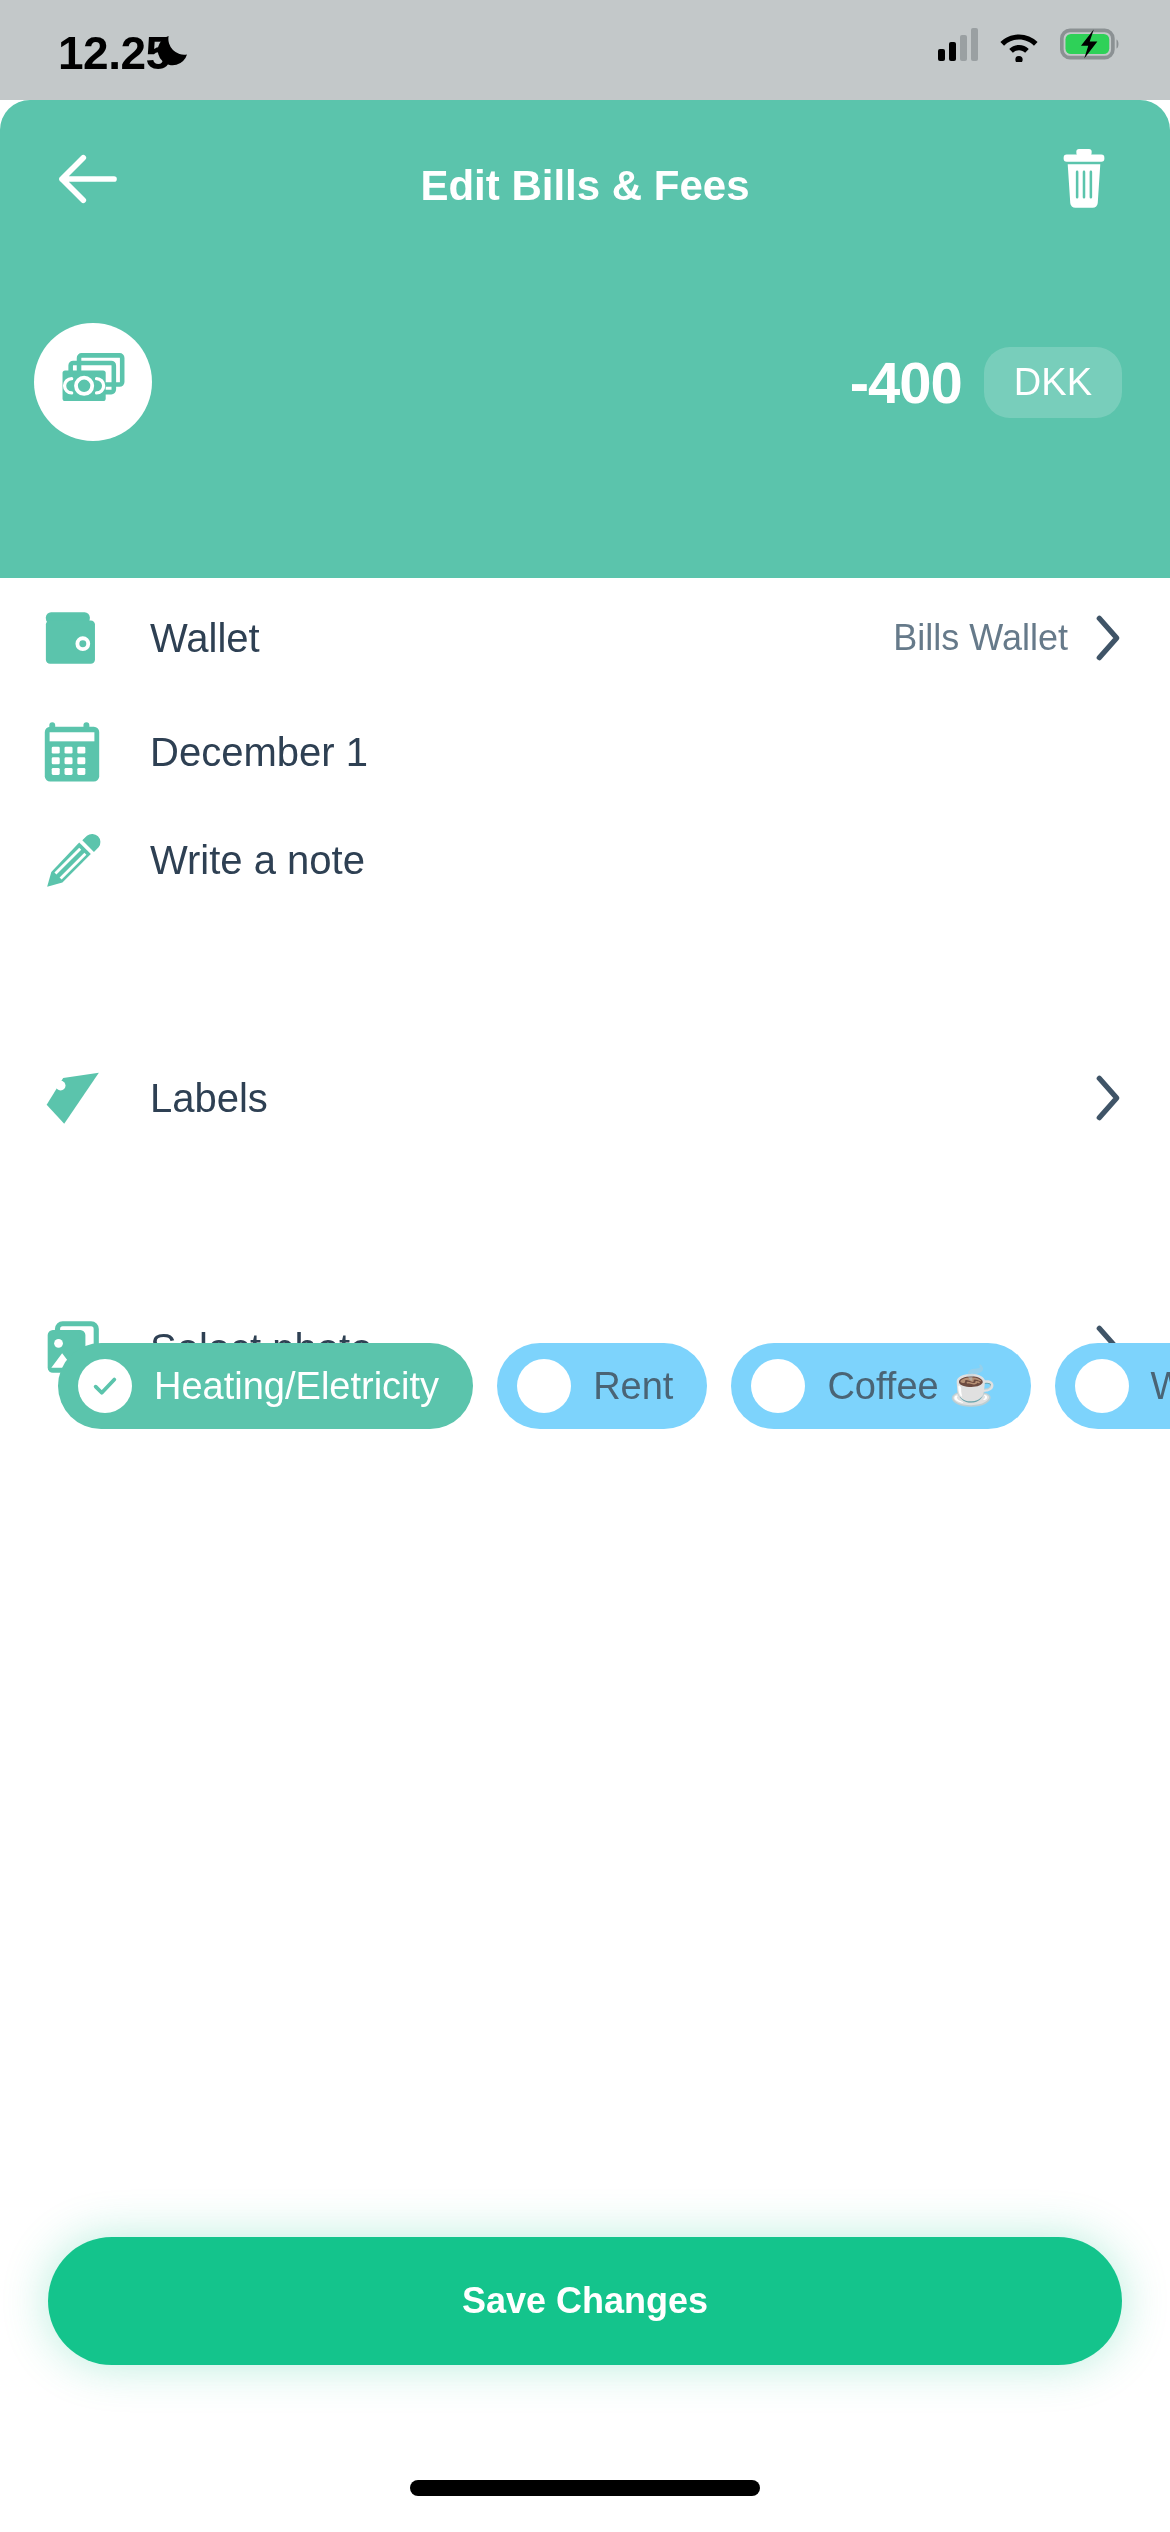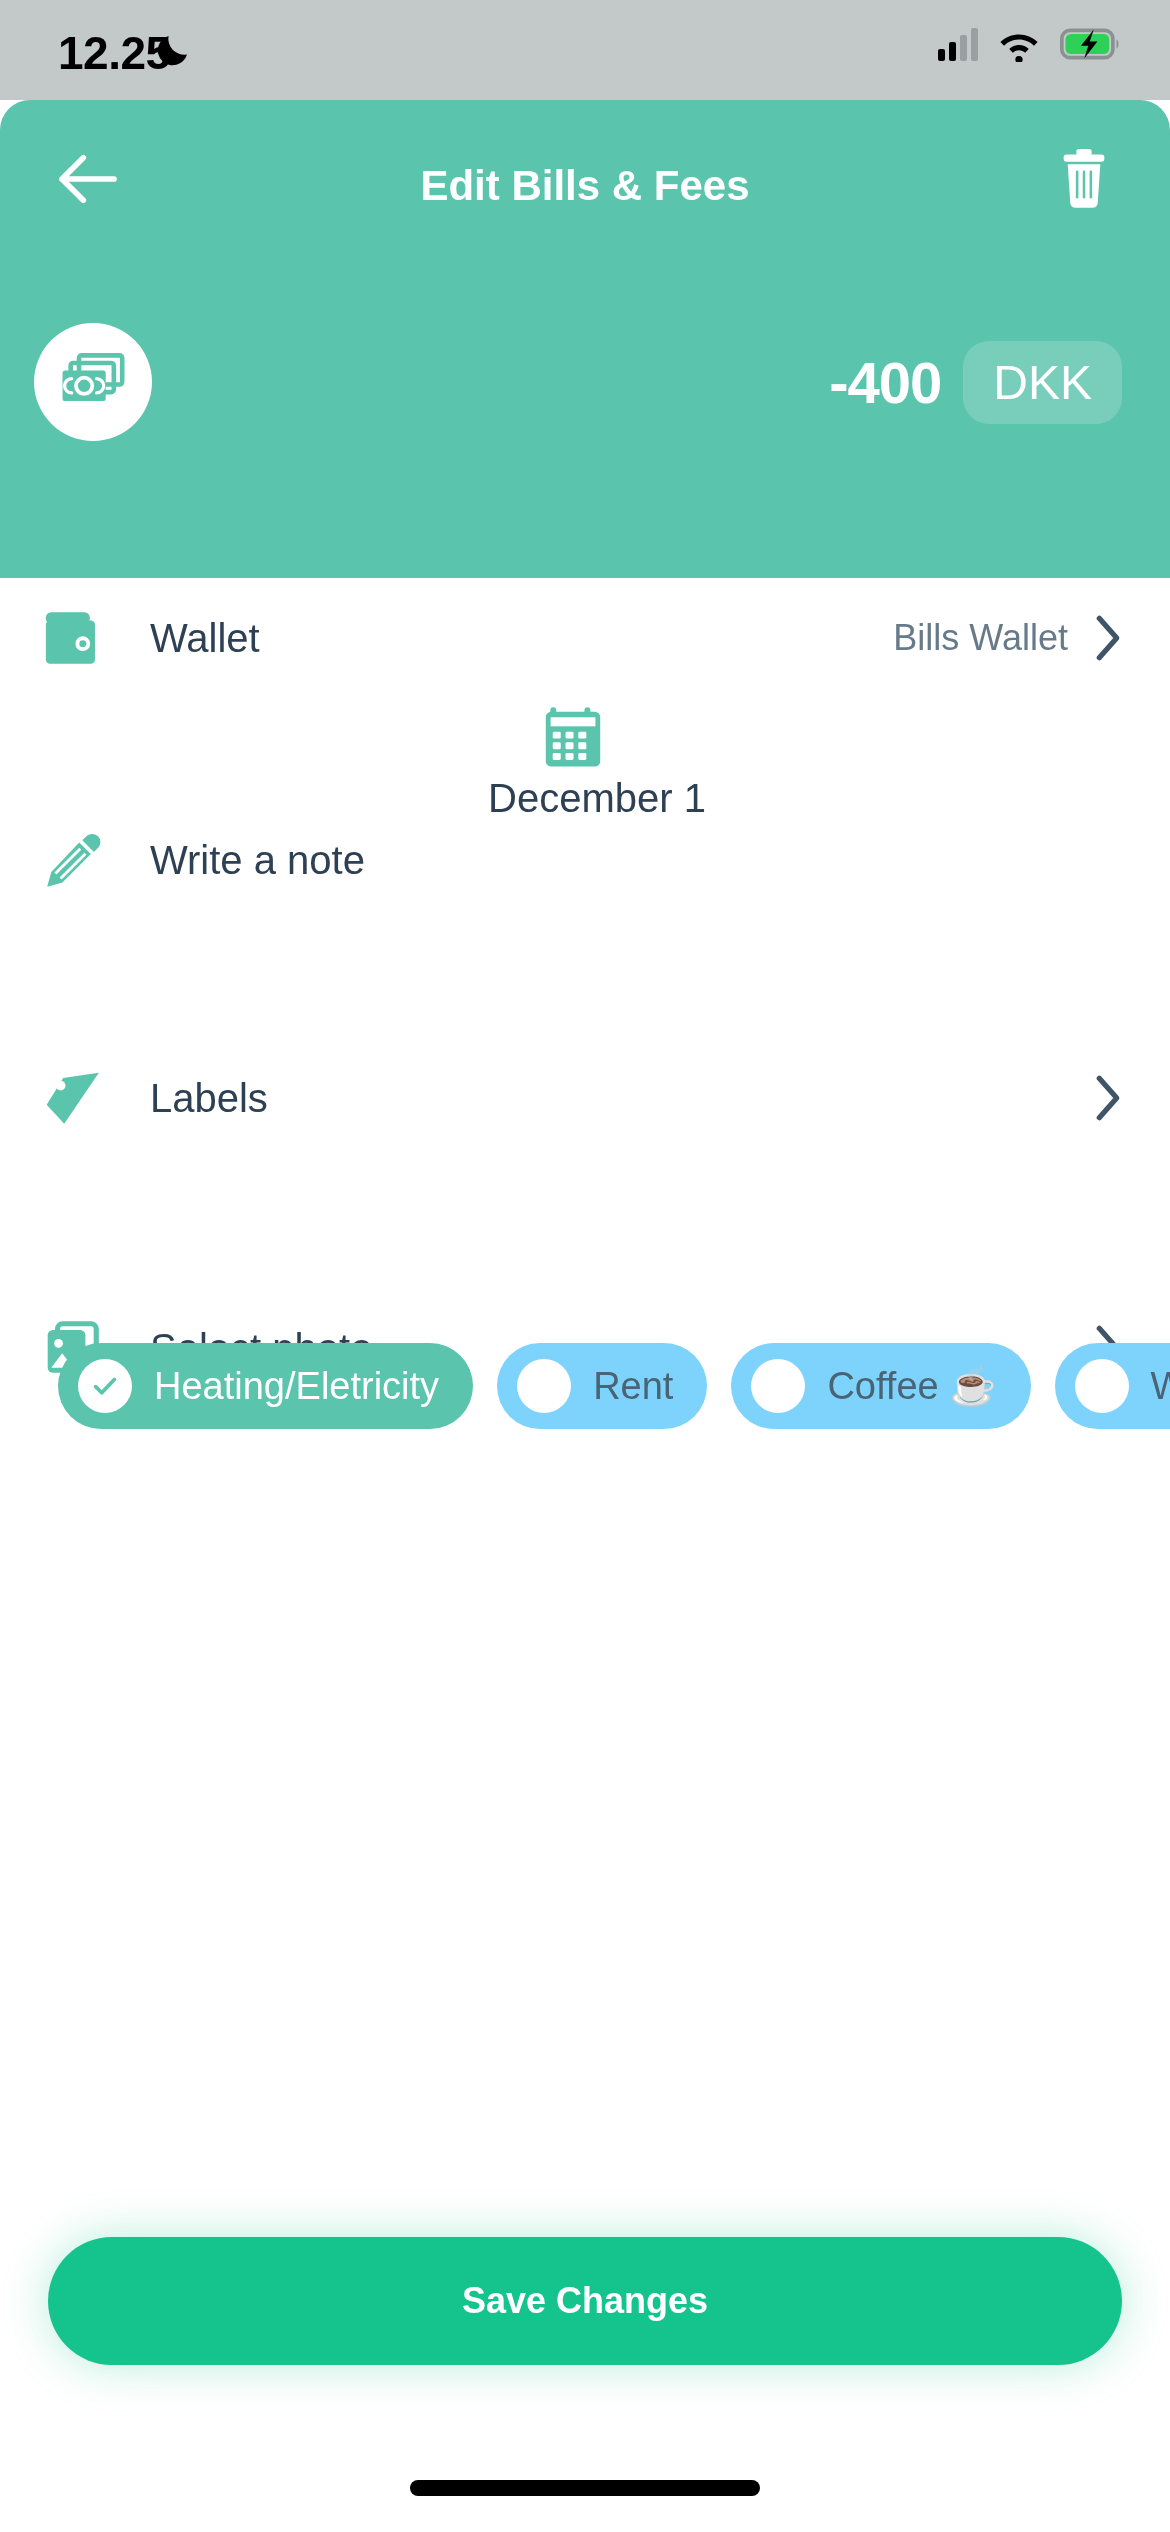--- a/index.html
+++ b/index.html
@@ -45,21 +45,21 @@
     padding:0 48px 0 34px;
   }
   .avatar {
     width:118px; height:118px; border-radius:50%; background:#ffffff;
     display:flex; align-items:center; justify-content:center; flex:0 0 auto;
   }
   .amount-right { display:flex; align-items:center; gap:22px; }
   .amount-val { font-size:58px; font-weight:700; color:#ffffff; letter-spacing:-1px; }
   .currency-pill {
     background:rgba(255,255,255,0.18); border-radius:26px;
-    padding:14px 30px; font-size:48px; color:#ffffff; font-weight:400;
+    padding:14px 30px; font-size:38px; color:#ffffff; font-weight:400;
   }
 
   
   .list { position:absolute; top:578px; left:0; width:1170px; }
   .row {
     display:flex; align-items:center; width:100%;
     padding:0 48px 0 42px; height:108px;
   }
   .row .ico { width:78px; flex:0 0 78px; display:flex; align-items:center; justify-content:flex-start; }
   .row .lbl { font-size:40px; color:#2e4053; flex:1 1 auto; padding-left:30px; }
@@ -175,21 +175,21 @@
       </span>
       <span class="lbl">Wallet</span>
       <span class="val">Bills Wallet</span>
       <span class="chev">
         <svg width="28" height="48" viewBox="0 0 12 22">
             <path d="M2 2l8 9-8 9" fill="none" stroke="#3f5467" stroke-width="2.4" stroke-linecap="round" stroke-linejoin="round"></path>
           </svg>
       </span>
     </div>
 
-    <div class="row" style="height:108px;margin-top:0;flex-direction:column;">
+    <div class="row" style="height:108px;margin-top:0;">
       <span class="ico">
         <svg width="60" height="64" viewBox="0 0 22 24">
           <rect x="2.5" y="0.8" width="2.2" height="4" rx="1.1" fill="#5bc4ac"></rect>
           <rect x="15.3" y="0.8" width="2.2" height="4" rx="1.1" fill="#5bc4ac"></rect>
           <rect x="0.8" y="2.5" width="20.4" height="20.6" rx="2" fill="#5bc4ac"></rect>
           <rect x="2.6" y="4.6" width="16.8" height="3.4" fill="#fff"></rect>
           <g fill="#fff">
             <rect x="3.4" y="10" width="3" height="2.6" rx="0.5"></rect>
             <rect x="8.2" y="10" width="3" height="2.6" rx="0.5"></rect>
             <rect x="13" y="10" width="3" height="2.6" rx="0.5"></rect>

